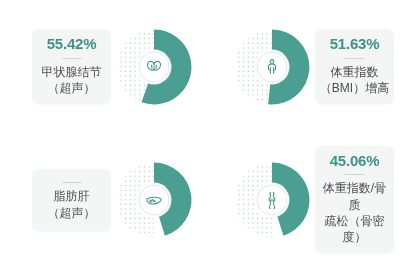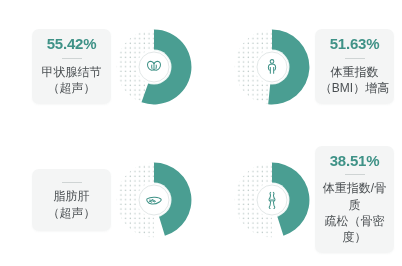--- a/index.html
+++ b/index.html
@@ -214,21 +214,21 @@
           <path d="M6.6 12c1.9.5 4.3 1.3 6 2.4"></path>
           <path d="M9.6 11.4c1.4.6 2.9 1.4 4.1 2.3"></path>
           <path d="M6.2 13.6c.9.2 1.9.6 2.8 1.1"></path>
         </svg>
       </div>
     </div>
   </div>
 
   <div class="stat-cell right-label">
     <div class="label-card">
-      <div class="pct">38.51%</div>
+      <div class="pct">45.06%</div>
       <div class="divider"></div>
       <div class="cap">体重指数/骨质
 疏松（骨密度）</div>
     </div>
 
     <div class="donut-wrap gap-r">
       <svg viewBox="0 0 100 100">
         <defs>
           <pattern id="dots4" width="6" height="6" patternUnits="userSpaceOnUse">
             <circle cx="1.6" cy="1.6" r="0.95" fill="#b9c7c5"></circle>

